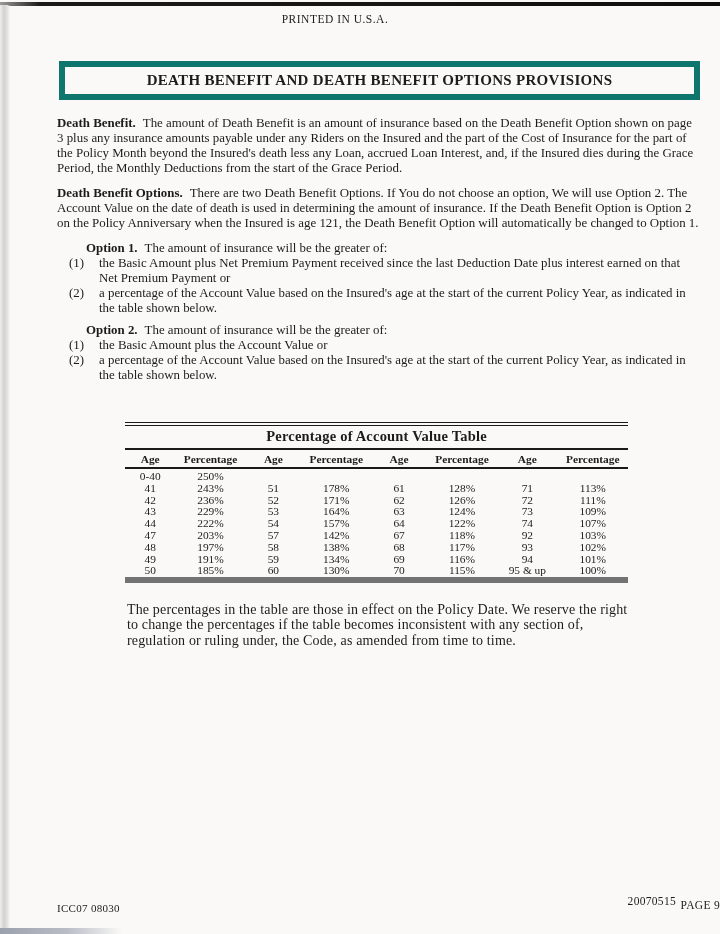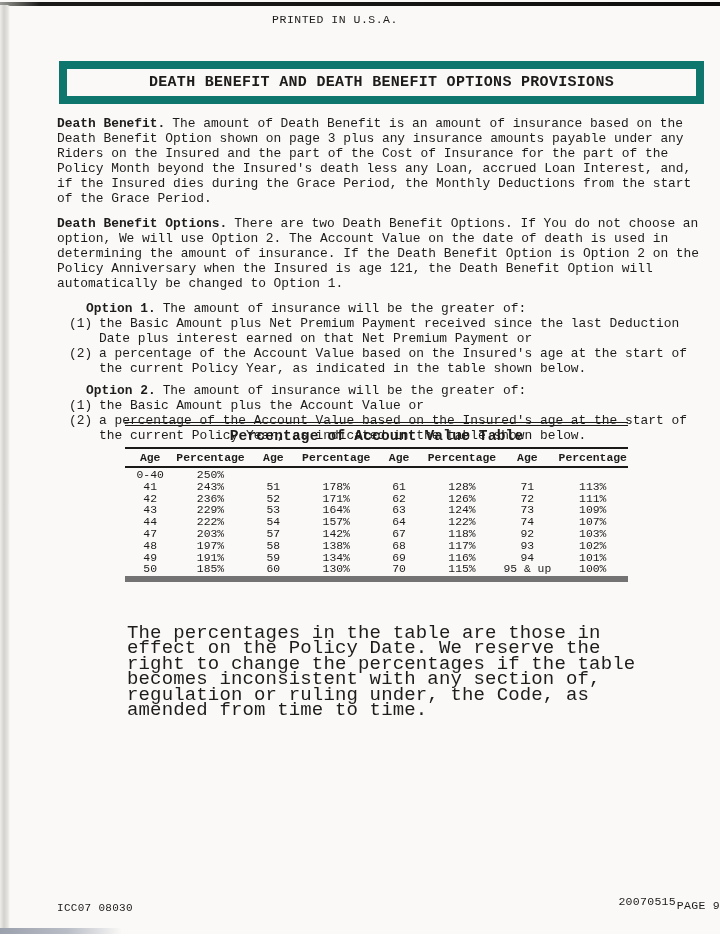--- a/index.html
+++ b/index.html
@@ -1,32 +1,32 @@
 <!DOCTYPE html>
 <html><head>
 <meta charset="utf-8">
 <style>
   html,body { margin:0; padding:0; background:#e8e8e6; }
   .page {
     position:relative; width:720px; height:934px; margin:0 auto;
     background:#faf9f7; overflow:hidden;
-    font-family:Liberation Mono, monospace;
+    font-family:Liberation Serif, serif;
     color:#1d1c1a;
   }
   
   .edge-top { position:absolute; top:2px; left:0; width:100%; height:4px;
     background:linear-gradient(90deg,#9a9a96 0px,#1a1a18 40px,#151513 55%,#0e0e0c 100%); }
   .edge-left { position:absolute; top:5px; left:0; width:10px; height:929px;
     background:linear-gradient(90deg,#efeeec 0%,#d2d1cd 40%,#e4e3e0 75%,rgba(250,249,247,0) 100%); }
   .edge-bottom { position:absolute; bottom:0; left:0; width:122px; height:6px;
     background:linear-gradient(90deg,#9ba1ad 0%,#b9bdc6 55%,rgba(250,249,247,0) 100%); }
   .printed-label { position:absolute; top:13px; left:0; right:50px; text-align:center;
     font-size:11.5px; letter-spacing:.5px; }
   .heading-box { position:absolute; top:61px; left:59px; width:629px; height:27px;
-    border:8px solid #0f766e; text-align:center; line-height:27px;
+    border:6px solid #0f766e; text-align:center; line-height:27px;
     font-weight:bold; font-size:15px; letter-spacing:.3px; }
   .content { position:absolute; top:116px; left:57px; width:644px;
     font-size:12.9px; line-height:15px; }
   .content p { margin:0 0 10px 0; }
   .lead { font-weight:bold; padding-right:7px; }
   .opt-section { margin:0 0 7px 12px; }
   .opt-title-line { margin-bottom:0;margin-left:17px; }
   .opt-item { position:relative; padding-left:30px; }
   .opt-num { position:absolute; left:0; top:0; }
   
@@ -34,21 +34,21 @@
     border-top:4px double #1a1a18; border-bottom:6px solid #737373; }
   .tbl-title { font-weight:bold; font-size:14.5px; text-align:center;
     padding:2px 0 3px 0; border-bottom:2px solid #1a1a18; letter-spacing:.2px; }
   table.pct { width:100%; border-collapse:collapse; table-layout:fixed; }
   table.pct th { font-size:11.4px; font-weight:bold; text-align:center;
     padding:3px 0 2px 0; border-bottom:2px solid #1a1a18;margin-top:12px; }
   table.pct td { font-size:11.4px; text-align:center; padding:0;
     height:11.8px; line-height:11.8px; white-space:nowrap; }
   table.pct tbody tr:first-child td { padding-top:2px; }
   .tbl-note { position:absolute; top:602px; left:127px; width:514px;
-    font-size:19px; line-height:15.4px; letter-spacing:.15px;margin-top:24px; }
+    font-size:14px; line-height:15.4px; letter-spacing:.15px; }
   
   .footer-left  { position:absolute; top:902px; left:57px;  font-size:11px;  letter-spacing:.3px; }
   .footer-center{ position:absolute; top:899px; left:0; right:0; text-align:right;
     padding-left:16px; font-size:11.5px; letter-spacing:.3px; }
   .footer-right { position:absolute; top:895px; right:44px; font-size:11.5px; letter-spacing:.3px; }
 </style>
 </head>
 <body>
 
 <div class="page">

